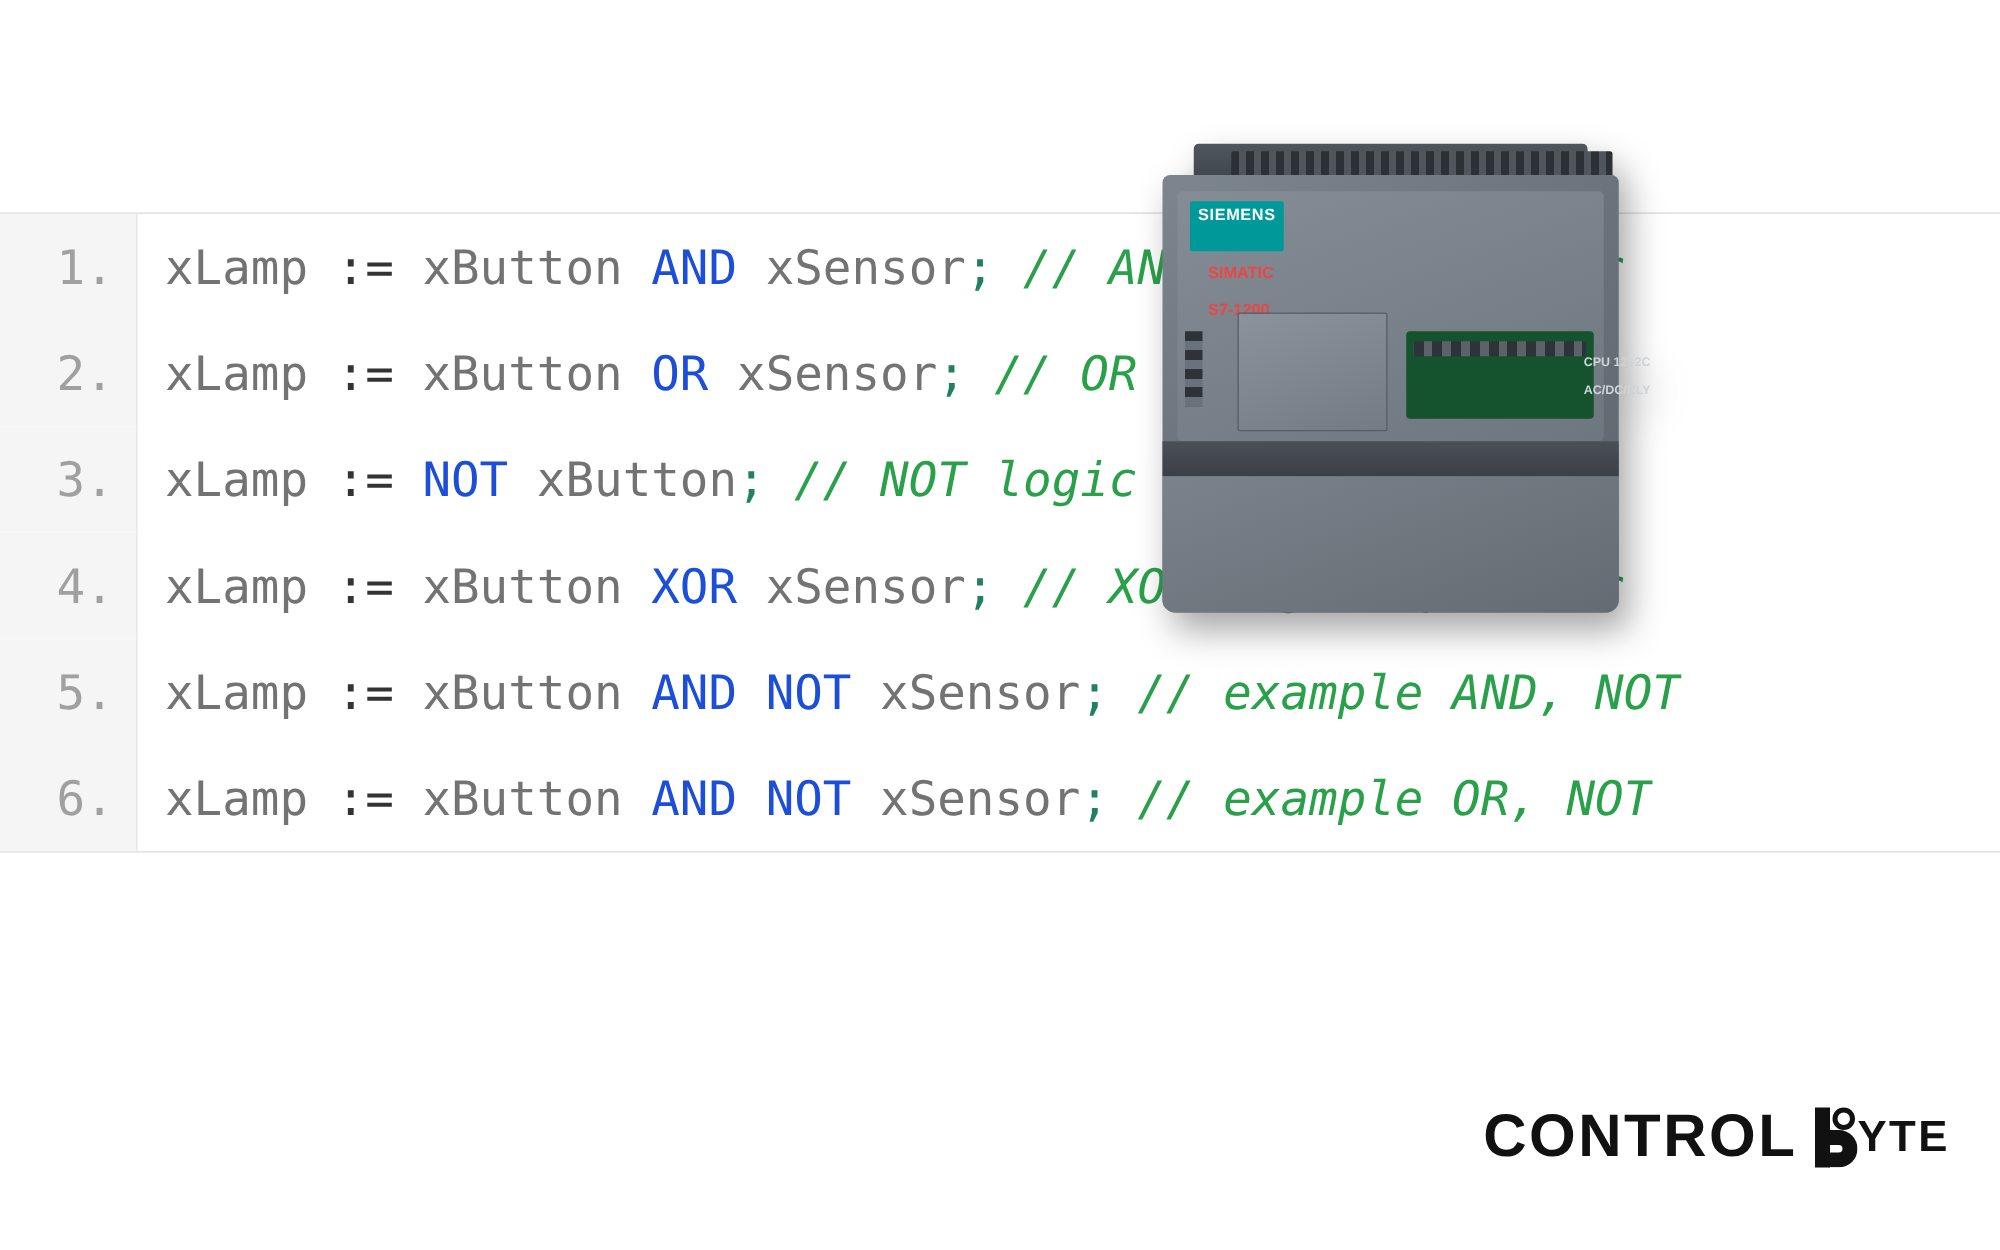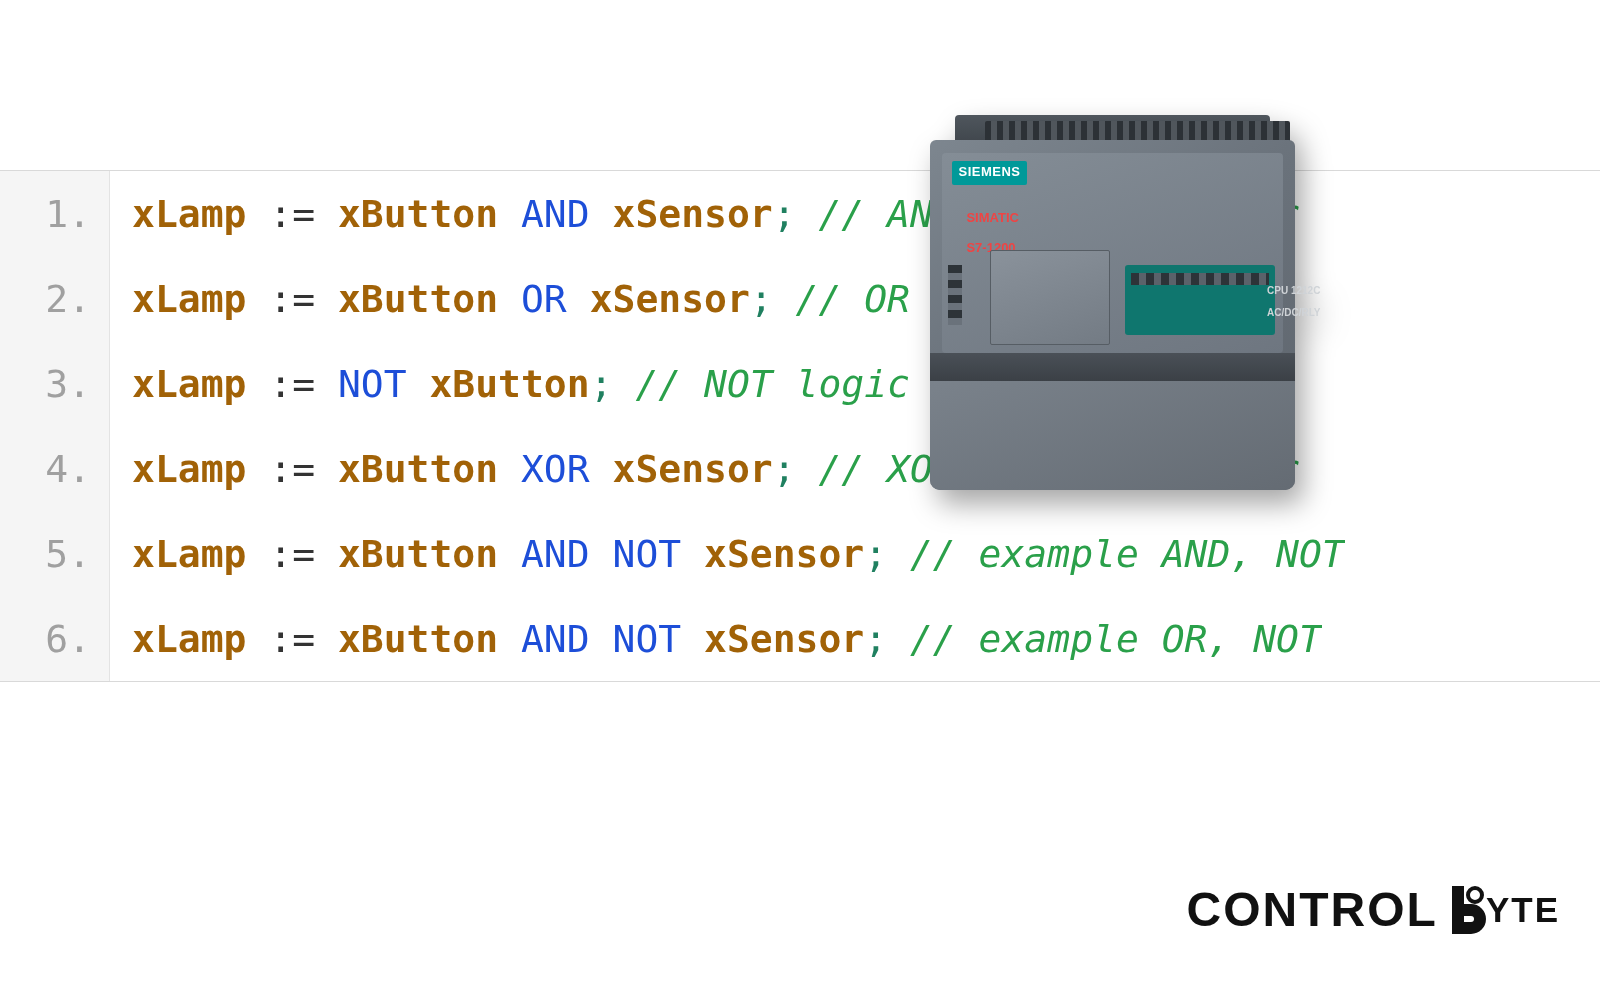--- a/index.html
+++ b/index.html
@@ -51,21 +51,21 @@
   .code-cell {
     padding-left: 22px;
     color: #333333;
     font-family: inherit;
     height: 100%;
     display: flex;
     align-items: center;
     overflow: hidden;
   }
 
-  .tok-var   { color: #a16207; font-weight: bold; }
+  .tok-var   { color: #737373; }
   .tok-asgn  { color: #333333; }
   .tok-kw    { color: #1d4ed8; font-weight: 500; }
   .tok-punc  { color: #208060; }
   .tok-cmt   { color: #2aa04a; font-style: italic; }
 
   .sp { display:inline-block; }
 
   
   .plc {
     position: absolute;
@@ -91,21 +91,21 @@
     left:30px; top:6px; width:305px; height:22px;
     background: repeating-linear-gradient(90deg,#2c3136 0 6px,#50565c 6px 12px);
     border-radius:2px;
   }
   .plc-face {
     left:12px; top:38px; width:341px; height:200px;
     background: linear-gradient(160deg,#848d96,#6e7680);
     border-radius:4px;
   }
   .plc-logo {
-    left:22px; top:46px; width:75px; height:24px;
+    left:22px; top:46px; width:75px; height:40px;
     background:#009999; color:#fff;
     font: 700 13px/22px Arial, sans-serif;
     text-align:center; letter-spacing:0.5px;
     border-radius:2px;
   }
   .plc-model {
     left:22px; top:80px; color:#ef4444;
     font: 600 13px/15px Arial, sans-serif;
     white-space:pre;
   }
@@ -113,21 +113,21 @@
     left:0; top:238px; width:365px; height:28px;
     background: linear-gradient(#4a5057,#3b4046);
   }
   .plc-lower {
     left:0; top:266px; width:365px; height:109px;
     background: linear-gradient(160deg,#7a828b,#646b73);
     border-radius:0 0 10px 10px;
   }
   .plc-io-panel {
     left:195px; top:150px; width:150px; height:70px;
-    background:#0f766e; border-radius:3px;
+    background:#14532d; border-radius:3px;
   }
   .plc-io-leds {
     left:6px; top:8px; width:138px; height:12px;
     background: repeating-linear-gradient(90deg,#2d3338 0 8px,#5b626a 8px 15px);
   }
   .plc-io-label {
     right:8px; bottom:6px;
     color:#cfd3d7; font:600 10px/11px Arial, sans-serif;
     text-align:right; white-space:pre;
   }

